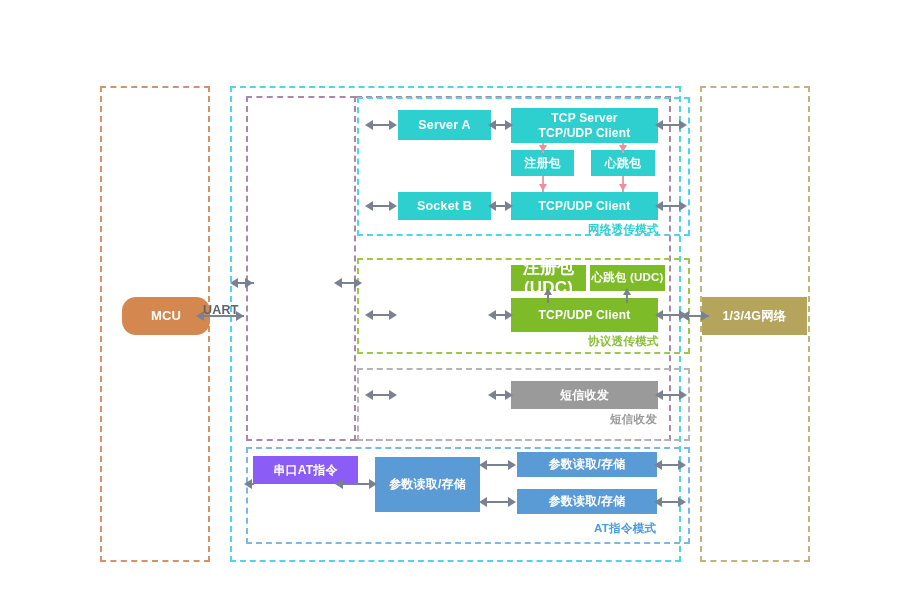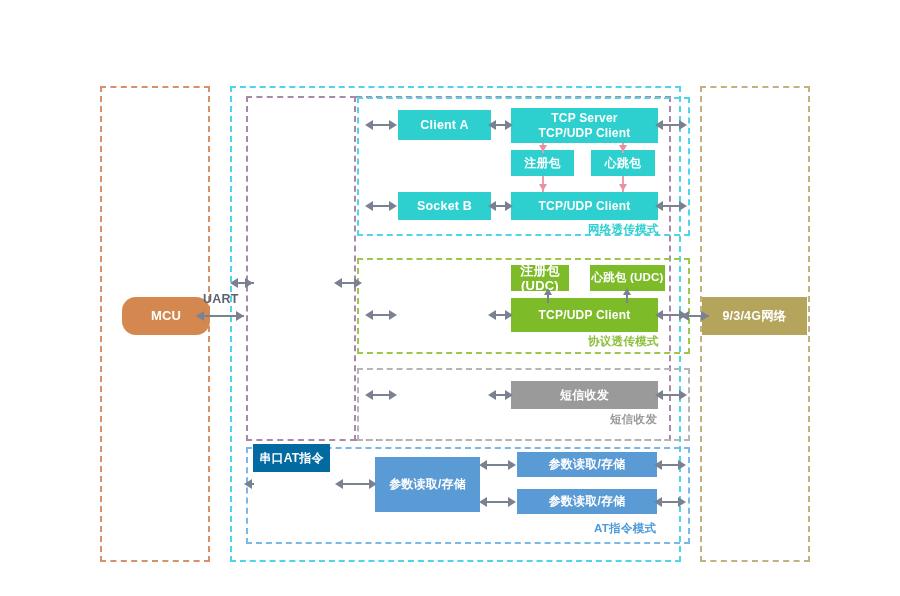--- a/index.html
+++ b/index.html
@@ -113,42 +113,42 @@
 
   <div class="legend" style="left:610px; top:412px; color:#9a9a9a;">短信收发</div>
 
   <div class="legend" style="left:594px; top:521px; color:#4f9ad8;">AT指令模式</div>
 
   <div class="node" style="left:122px; top:297px; width:88px; height:38px; background:#d4884f; font-size:13px;border-radius:14px;">
     <span>MCU</span>
   </div>
 
   <div class="node" style="left:702px; top:297px; width:105px; height:38px; background:#b5a45c; font-size:12.5px;">
-    <span>9/3/4G网络</span>
+    <span>1/3/4G网络</span>
   </div>
 
   <div class="edge h" style="left:200px; top:315px; width:44px;"></div>
   <div class="arrowhead ah-left" style="left:196px; top:311px;"></div>
   <div class="arrowhead ah-right" style="left:236px; top:311px;"></div>
-  <div class="uart-label" style="left:203px; top:292px;">UART</div>
+  <div class="uart-label" style="left:203px; top:303px;">UART</div>
 
   <div class="edge h" style="left:685px; top:315px; width:24px;"></div>
   <div class="arrowhead ah-left" style="left:681px; top:311px;"></div>
   <div class="arrowhead ah-right" style="left:701px; top:311px;"></div>
 
   <div class="edge h" style="left:234px; top:282px; width:20px;"></div>
   <div class="arrowhead ah-left" style="left:230px; top:278px;"></div>
   <div class="arrowhead ah-right" style="left:245px; top:278px;"></div>
 
   <div class="edge h" style="left:338px; top:282px; width:22px;"></div>
   <div class="arrowhead ah-left" style="left:334px; top:278px;"></div>
   <div class="arrowhead ah-right" style="left:354px; top:278px;"></div>
 
   <div class="node" style="left:398px; top:110px; width:93px; height:30px; background:#2ecfcf; font-size:12.5px;">
-    <span>Client A</span>
+    <span>Server A</span>
   </div>
 
   <div class="node" style="left:511px; top:108px; width:147px; height:35px; background:#2ecfcf; font-size:12px; white-space:pre-line;">
     <span>TCP Server
 TCP/UDP Client</span>
   </div>
 
   <div class="node" style="left:511px; top:150px; width:63px; height:26px; background:#2ecfcf; font-size:12px;">
     <span>注册包</span>
   </div>
@@ -192,21 +192,21 @@
   <div class="edge v pink" style="left:542px; top:143px; width:2px; height:10px;"></div>
   <div class="arrowhead ah-down" style="left:539px; top:145px;"></div>
   <div class="edge v pink" style="left:542px; top:176px; width:2px; height:16px;"></div>
   <div class="arrowhead ah-down" style="left:539px; top:184px;"></div>
 
   <div class="edge v pink" style="left:622px; top:143px; width:2px; height:10px;"></div>
   <div class="arrowhead ah-down" style="left:619px; top:145px;"></div>
   <div class="edge v pink" style="left:622px; top:176px; width:2px; height:16px;"></div>
   <div class="arrowhead ah-down" style="left:619px; top:184px;"></div>
 
-  <div class="node" style="left:511px; top:265px; width:58px; height:26px; background:#7dbb28; font-size:13px;">
+  <div class="node" style="left:511px; top:265px; width:75px; height:26px; background:#7dbb28; font-size:17px;">
     <span>注册包 (UDC)</span>
   </div>
 
   <div class="node" style="left:590px; top:265px; width:75px; height:26px; background:#7dbb28; font-size:11.5px;">
     <span>心跳包 (UDC)</span>
   </div>
 
 
   <div class="node" style="left:511px; top:298px; width:147px; height:34px; background:#7dbb28; font-size:12px;">
     <span>TCP/UDP Client</span>
@@ -240,21 +240,21 @@
   <div class="arrowhead ah-right" style="left:389px; top:390px;"></div>
 
   <div class="edge h" style="left:492px; top:394px; width:19px;"></div>
   <div class="arrowhead ah-left" style="left:488px; top:390px;"></div>
   <div class="arrowhead ah-right" style="left:505px; top:390px;"></div>
 
   <div class="edge h" style="left:659px; top:394px; width:26px;"></div>
   <div class="arrowhead ah-left" style="left:655px; top:390px;"></div>
   <div class="arrowhead ah-right" style="left:679px; top:390px;"></div>
 
-  <div class="node" style="left:253px; top:444px; width:77px; height:28px; background:#0369a1; font-size:12px;">
+  <div class="node" style="left:253px; top:456px; width:105px; height:28px; background:#8b5cf6; font-size:12px;">
     <span>串口AT指令</span>
   </div>
 
   <div class="node" style="left:375px; top:457px; width:105px; height:55px; background:#5b9bd5; font-size:12px;">
     <span>参数读取/存储</span>
   </div>
 
   <div class="node" style="left:517px; top:452px; width:140px; height:25px; background:#5b9bd5; font-size:12px;">
     <span>参数读取/存储</span>
   </div>

